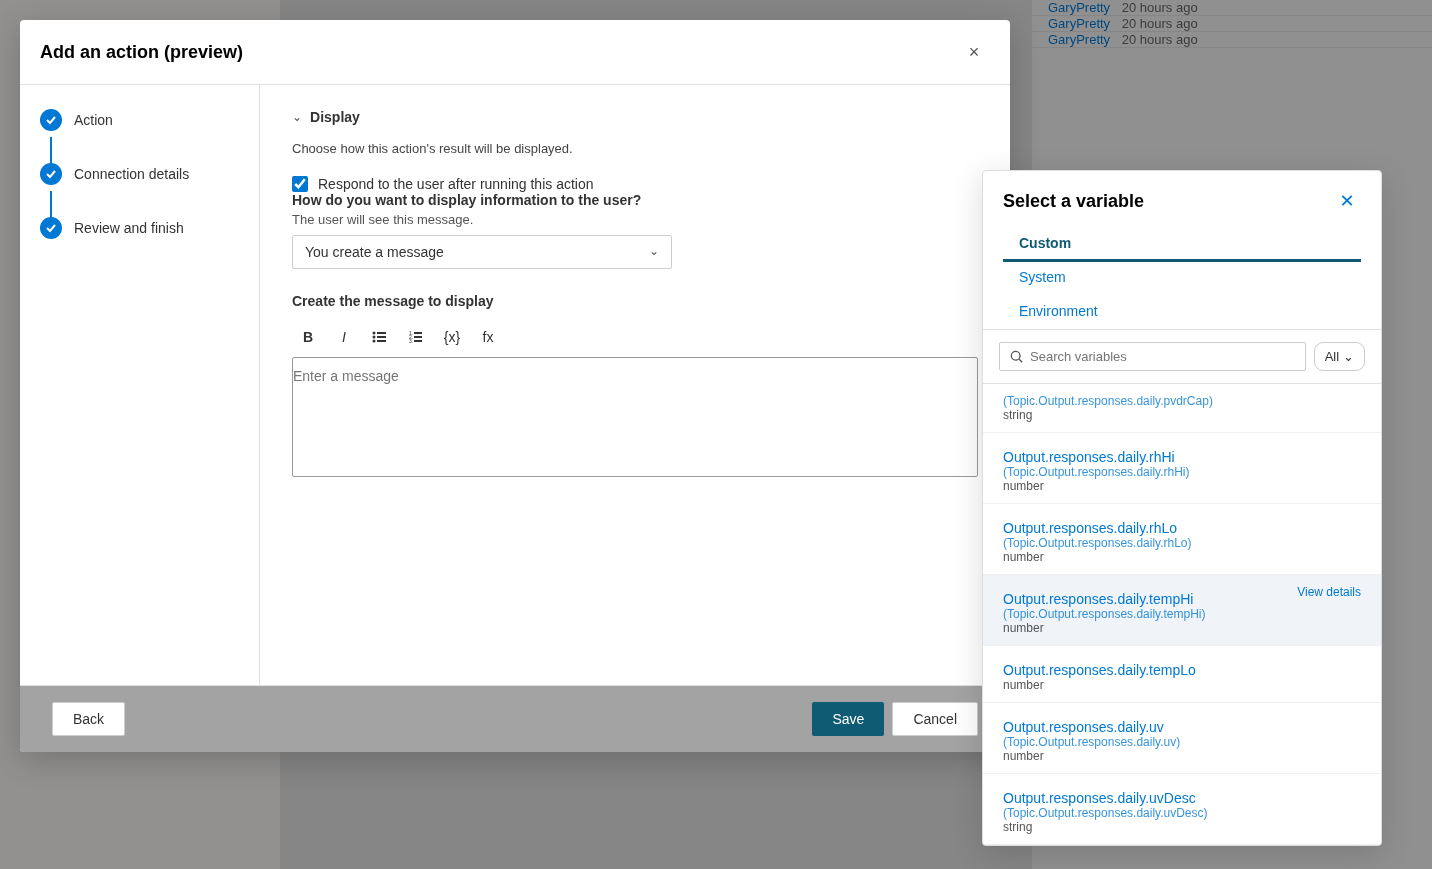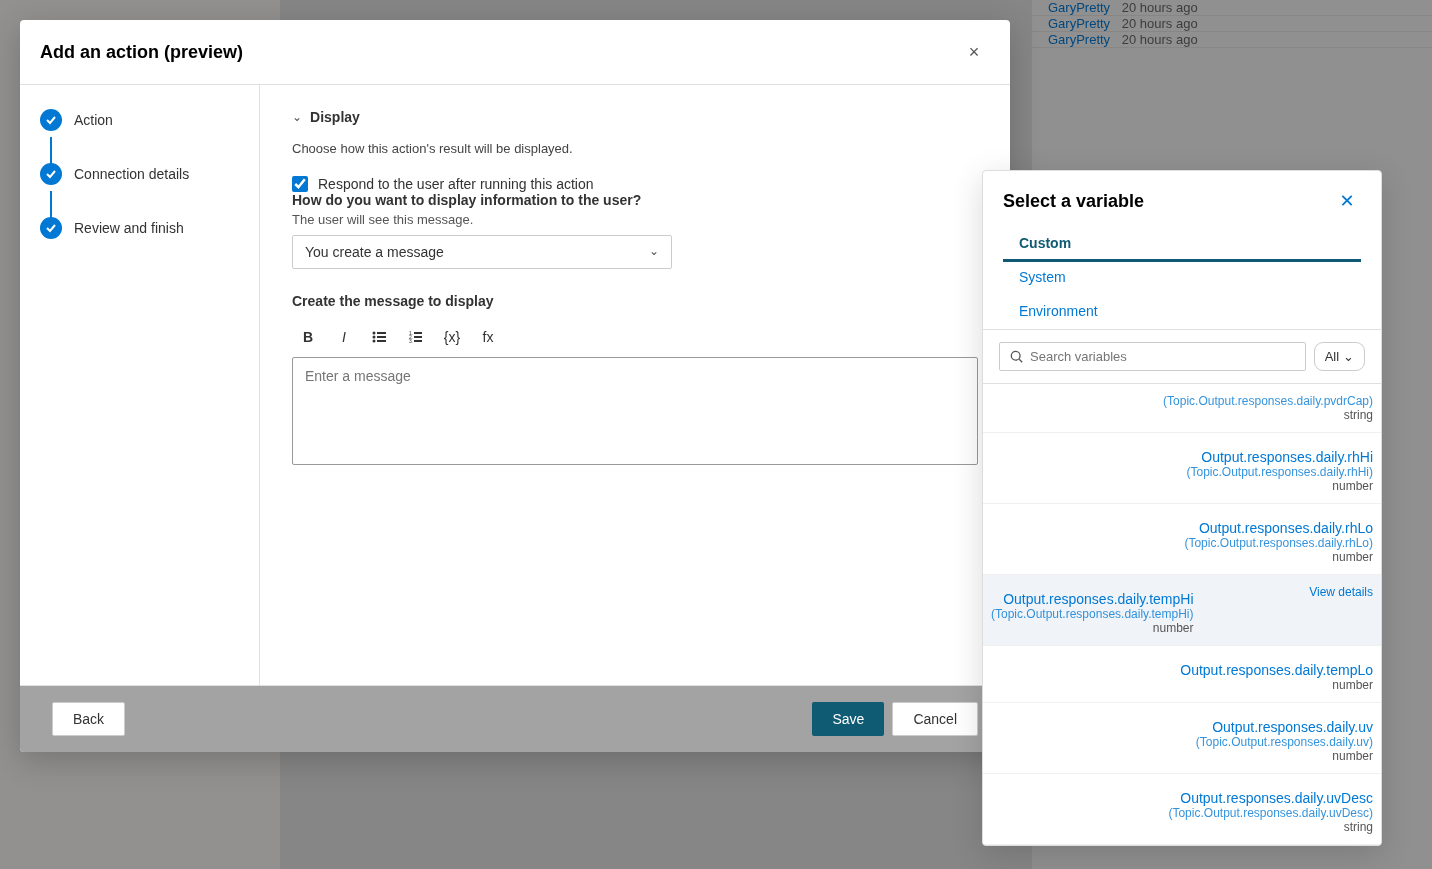--- a/index.html
+++ b/index.html
@@ -257,24 +257,24 @@
       border-radius: 2px;
       color: #333;
       font-size: 14px;
     }
 
     .toolbar-btn.bold { font-weight: 700; }
     .toolbar-btn.italic { font-style: italic; }
 
     .message-textarea {
       width: 100%;
-      height: 108px;
+      height: 120px;
       border: 1px solid #999;
       border-radius: 2px;
-      padding: 10px 12px;
+      padding: 10px 0;
       font-size: 14px;
       color: #999;
       resize: none;
       font-family: 'Segoe UI', sans-serif;
     }
 
     
     .dialog-footer {
       display: flex;
       align-items: center;
@@ -424,24 +424,23 @@
       color: #333;
       background: #fff;
     }
 
     .vp-list {
       overflow-y: auto;
       max-height: 480px;
     }
 
     .vp-item {
-      padding: 10px 8px;
+      padding: 10px 20px;
       border-bottom: 1px solid #f0f0f0;
       cursor: pointer;
-      text-align: right;
     }
     .vp-item.highlighted { background: #f0f4f8; }
 
     .vp-item-name {
       font-size: 14px;
       color: #0078d4;
       font-weight: 500;
       margin-top: 6px;
     }
 

